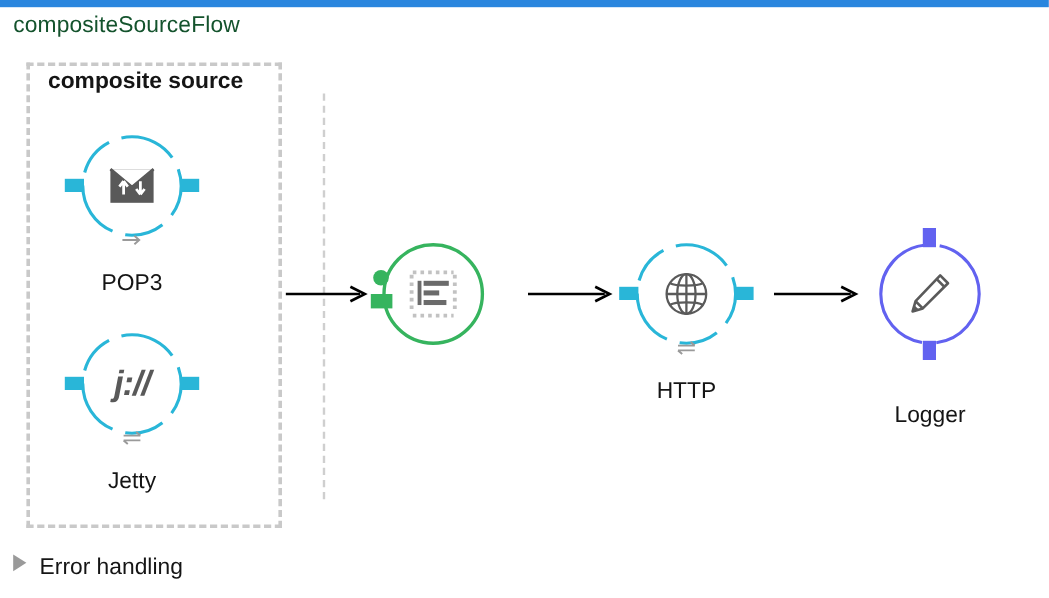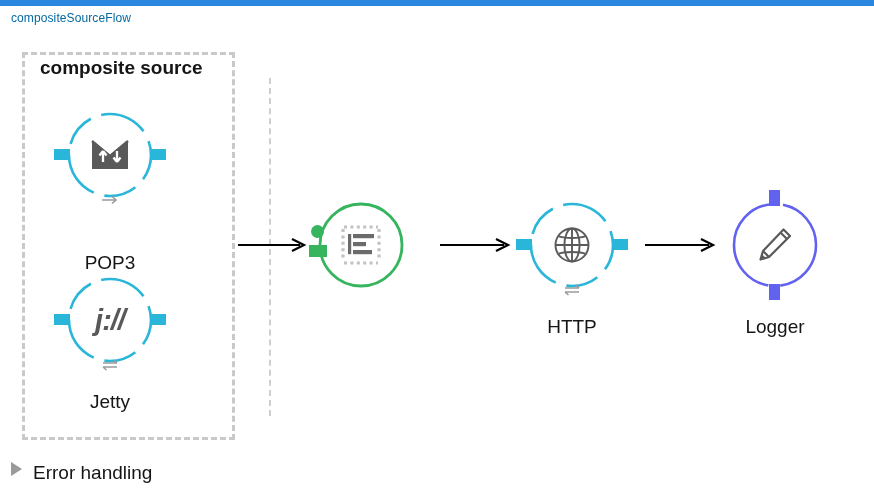--- a/index.html
+++ b/index.html
@@ -15,21 +15,21 @@
 
   
   .accent-bar{
     position:absolute;left:0;top:0;width:874px;height:6px;
     background:#2a86de;
   }
 
   
   .flow-title{
     position:absolute;left:11px;top:11px;
-    font-size:12px;color:#0369a1;
+    font-size:19px;color:#14532d;
     letter-spacing:0.1px;
     white-space:nowrap;
   }
 
   
   .group-box{
     position:absolute;left:22px;top:52px;width:213px;height:388px;
     border:3px dashed #c9c9c9;
     box-sizing:border-box;
     background:transparent;
@@ -138,21 +138,21 @@
         <path d="M12 22 L12 13 M12 11 L8.5 15.5 M12 11 L15.5 15.5" stroke="#ffffff" stroke-width="2.3" fill="none"></path>
         <path d="M26 11 L26 20 M26 22 L22.5 17.5 M26 22 L29.5 17.5" stroke="#ffffff" stroke-width="2.3" fill="none"></path>
       </svg>
     </div>
     <div class="mode">
       <svg width="22" height="16" viewBox="0 0 22 16">
         <path d="M3 8 L17 8 M13 4.5 L17 8 L13 11.5" stroke="#9a9a9a" stroke-width="1.6" fill="none"></path>
       </svg>
     </div>
   </div>
-  <div class="node-label" style="left:20px;top:226px;width:180px;margin-top:26px;">POP3</div>
+  <div class="node-label" style="left:20px;top:226px;width:180px;">POP3</div>
 
   <div class="node" style="left:66px;top:276px;">
     <div class="ring">
       <svg width="88" height="88" viewBox="0 0 88 88">
         <circle cx="44" cy="44" r="41" fill="none" stroke="#29b6d8" stroke-width="2.6" stroke-dasharray="48 11 33 11 48 11 33 11" stroke-dashoffset="22"></circle>
       </svg>
     </div>
     <div class="tab tab-left" style="background:#29b6d8;"></div>
     <div class="tab tab-right" style="background:#29b6d8;"></div>
     <div class="glyph">
@@ -253,20 +253,20 @@
       <svg width="42" height="42" viewBox="0 0 42 42">
         <g fill="none" stroke="#5a5a5a" stroke-width="2.2" stroke-linejoin="round">
           <path d="M29.5 5.5 L36 12 L15 33 L6.5 35.5 L9 27 Z"></path>
           <path d="M27 9 L32.5 14.5"></path>
           <path d="M9 27 L15 33"></path>
         </g>
         <path d="M6.5 35.5 L8.2 30.6 L11.5 33.8 Z" fill="#5a5a5a"></path>
       </svg>
     </div>
   </div>
-  <div class="node-label" style="left:685px;top:316px;width:180px;">Logger</div>
+  <div class="node-label" style="left:685px;top:336px;width:180px;">Logger</div>
 
   <div class="error-row">
     <span class="disclosure-tri"></span>
     <span class="error-label">Error handling</span>
   </div>
 
 </div>
 
 </body></html>

